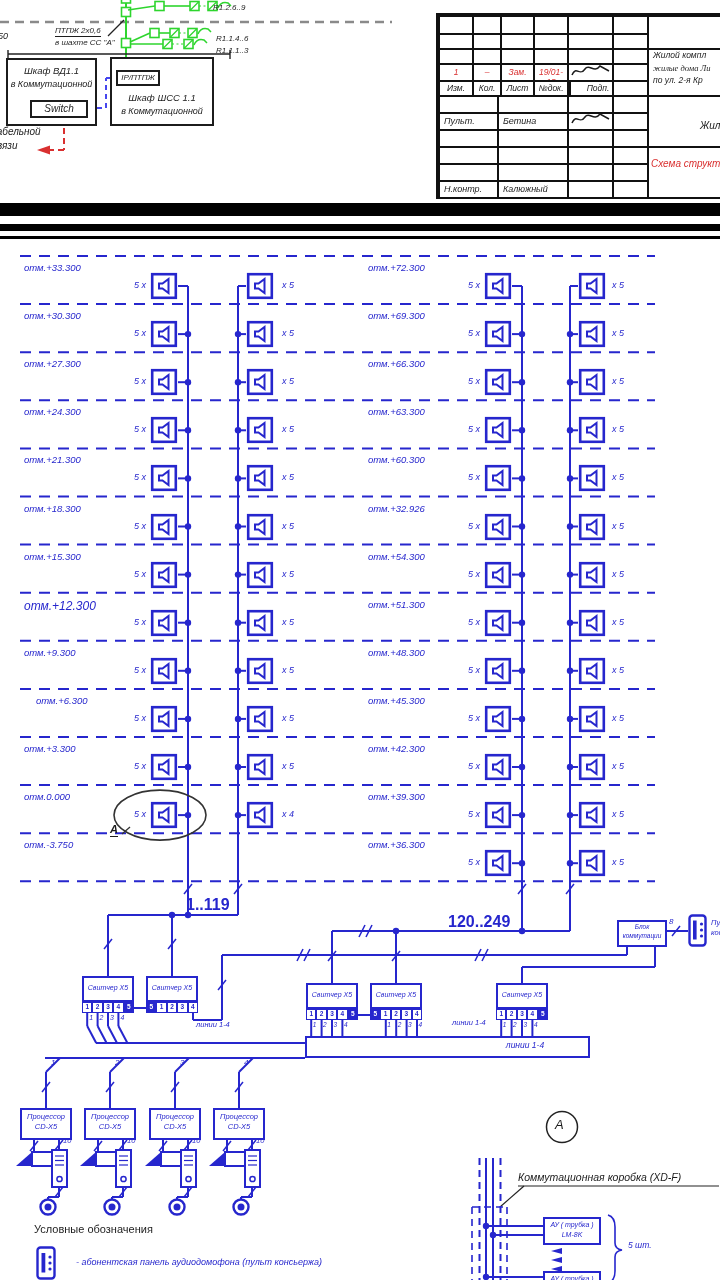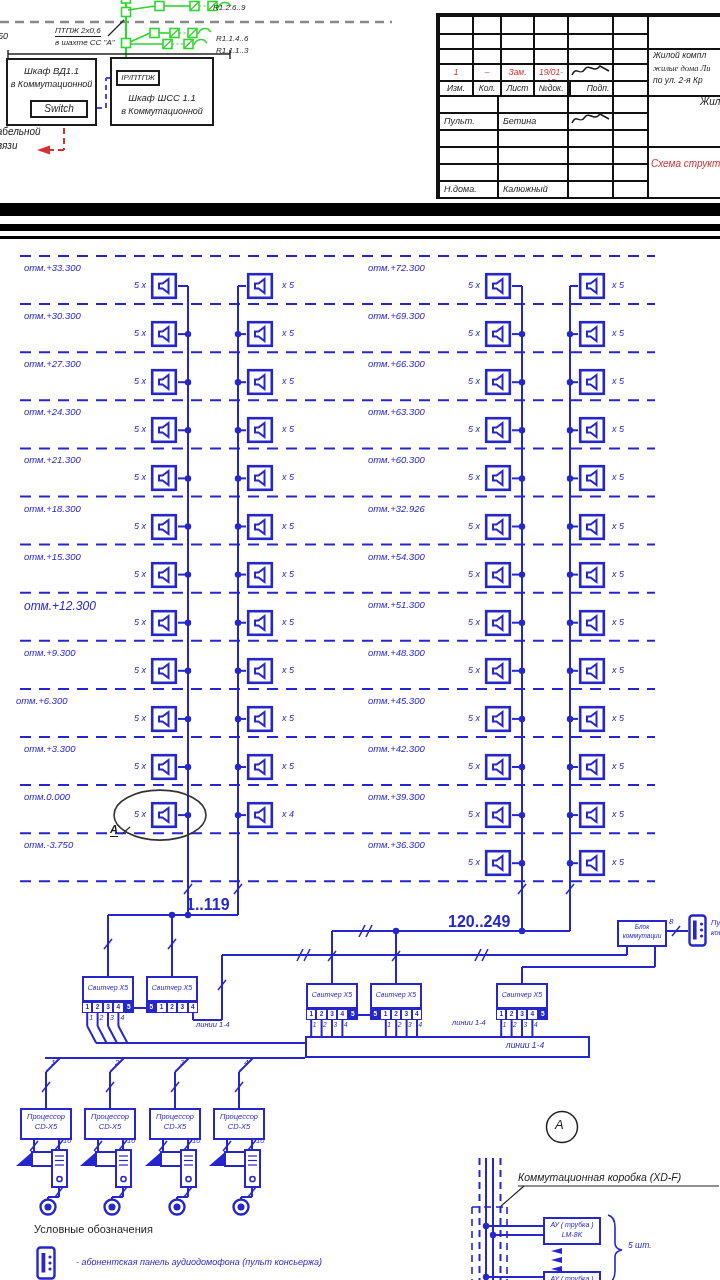--- a/index.html
+++ b/index.html
@@ -472,37 +472,37 @@
       <div class="tc" style="left: 612px; top: 129px; width: 110px; height: 19px;"></div>
       <div class="tc" style="left: 438px; top: 146px; width: 61px; height: 19px;"></div>
       <div class="tc" style="left: 497px; top: 146px; width: 72px; height: 19px;"></div>
       <div class="tc" style="left: 567px; top: 146px; width: 47px; height: 19px;"></div>
       <div class="tc" style="left: 612px; top: 146px; width: 110px; height: 19px;"></div>
       <div class="tc" style="left: 438px; top: 163px; width: 61px; height: 19px;"></div>
       <div class="tc" style="left: 497px; top: 163px; width: 72px; height: 19px;"></div>
       <div class="tc" style="left: 567px; top: 163px; width: 47px; height: 19px;"></div>
       <div class="tc" style="left: 612px; top: 163px; width: 110px; height: 19px;"></div>
       <div class="tc" style="left: 438px; top: 180px; width: 61px; height: 19px;">
-        <div class="v bk" style="font-size: 9px; top: 2.1px; text-align: left; left: 4px; right: auto; white-space: nowrap;">Н.дома.</div>
+        <div class="v bk" style="font-size: 9px; top: 2.1px; text-align: left; left: 4px; right: auto; white-space: nowrap;">Н.контр.</div>
       </div>
       <div class="tc" style="left: 497px; top: 180px; width: 72px; height: 19px;">
         <div class="v bk" style="font-size: 9px; top: 2.1px; text-align: left; left: 4px; right: auto; white-space: nowrap;">Калюжный</div>
       </div>
       <div class="tc" style="left: 567px; top: 180px; width: 47px; height: 19px;"></div>
       <div class="tc" style="left: 612px; top: 180px; width: 110px; height: 19px;">
         <div class="v bk" style="font-size: 9px; top: 2.1px;">09.16</div>
       </div>
       <div class="tc" style="left: 647px; top: 15px; width: 77px; height: 35px;"></div>
       <div class="tc" style="left: 647px; top: 48px; width: 77px; height: 49px;"></div>
       <div class="tc" style="left: 647px; top: 95px; width: 77px; height: 53px;"></div>
       <div class="tc" style="left: 647px; top: 146px; width: 77px; height: 53px;"></div>
       <div class="lb bk" style="left: 653px; top: 51px; font-size: 8.5px; z-index: 6;">Жилой компл</div>
       <div class="lb bk" style="left: 653px; top: 63.5px; font-size: 8.5px; z-index: 6; font-family: Liberation Serif, serif;">жилые дома Ли</div>
       <div class="lb bk" style="left: 653px; top: 76px; font-size: 8.5px; z-index: 6;">по ул. 2-я Кр</div>
-      <div class="lb bk" style="left: 700px; top: 96px; font-size: 10px; z-index: 6;">Жил</div>
+      <div class="lb bk" style="left: 700px; top: 120px; font-size: 10px; z-index: 6;">Жил</div>
       <div class="lb rd" style="left: 651px; top: 158px; font-size: 10px; z-index: 6;">Схема структ</div>
       <svg width="46" height="20" style="position: absolute; left: 569px; top: 62px; z-index: 7;">
         <path d="M3,13 C7,3 11,15 16,7 C20,1 25,12 31,4 L40,9" stroke="#1a1a1a" stroke-width="1.5" fill="none"></path>
       </svg>
       <svg width="46" height="20" style="position: absolute; left: 569px; top: 110px; z-index: 7;">
         <path d="M3,13 C7,3 11,15 16,7 C20,1 25,12 31,4 L40,9" stroke="#1a1a1a" stroke-width="1.5" fill="none"></path>
       </svg>
       <div class="lb " style="left: 24px; top: 263px; font-size: 9.5px;">отм.+33.300</div>
       <div class="lb " style="left: 104px; top: 280px; font-size: 9px; width: 42px; text-align: right;">5 x</div>
       <svg width="28" height="28" class="icon" style="position: absolute; left: 150px; top: 272px; z-index: 3;">
@@ -595,21 +595,21 @@
       <div class="lb " style="left: 104px; top: 664.8px; font-size: 9px; width: 42px; text-align: right;">5 x</div>
       <svg width="28" height="28" class="icon" style="position: absolute; left: 150px; top: 656.8px; z-index: 3;">
         <rect x="2.2" y="2.2" width="23.6" height="23.6" fill="#fff" stroke="#2626cd" stroke-width="2.6"></rect>
         <polygon points="18.5,7 18.5,21 12.5,16.5 9,16.5 9,11.5 12.5,11.5" fill="#fff" stroke="#2626cd" stroke-width="2"></polygon>
       </svg>
       <svg width="28" height="28" class="icon" style="position: absolute; left: 246px; top: 656.8px; z-index: 3;">
         <rect x="2.2" y="2.2" width="23.6" height="23.6" fill="#fff" stroke="#2626cd" stroke-width="2.6"></rect>
         <polygon points="18.5,7 18.5,21 12.5,16.5 9,16.5 9,11.5 12.5,11.5" fill="#fff" stroke="#2626cd" stroke-width="2"></polygon>
       </svg>
       <div class="lb " style="left: 282px; top: 664.8px; font-size: 9px;">x 5</div>
-      <div class="lb " style="left: 16px; top: 695.9px; font-size: 9.5px; font-style: italic;">отм.+6.300</div>
+      <div class="lb " style="left: 36px; top: 695.9px; font-size: 9.5px; font-style: italic;">отм.+6.300</div>
       <div class="lb " style="left: 104px; top: 712.9px; font-size: 9px; width: 42px; text-align: right;">5 x</div>
       <svg width="28" height="28" class="icon" style="position: absolute; left: 150px; top: 704.9px; z-index: 3;">
         <rect x="2.2" y="2.2" width="23.6" height="23.6" fill="#fff" stroke="#2626cd" stroke-width="2.6"></rect>
         <polygon points="18.5,7 18.5,21 12.5,16.5 9,16.5 9,11.5 12.5,11.5" fill="#fff" stroke="#2626cd" stroke-width="2"></polygon>
       </svg>
       <svg width="28" height="28" class="icon" style="position: absolute; left: 246px; top: 704.9px; z-index: 3;">
         <rect x="2.2" y="2.2" width="23.6" height="23.6" fill="#fff" stroke="#2626cd" stroke-width="2.6"></rect>
         <polygon points="18.5,7 18.5,21 12.5,16.5 9,16.5 9,11.5 12.5,11.5" fill="#fff" stroke="#2626cd" stroke-width="2"></polygon>
       </svg>
       <div class="lb " style="left: 282px; top: 712.9px; font-size: 9px;">x 5</div>

